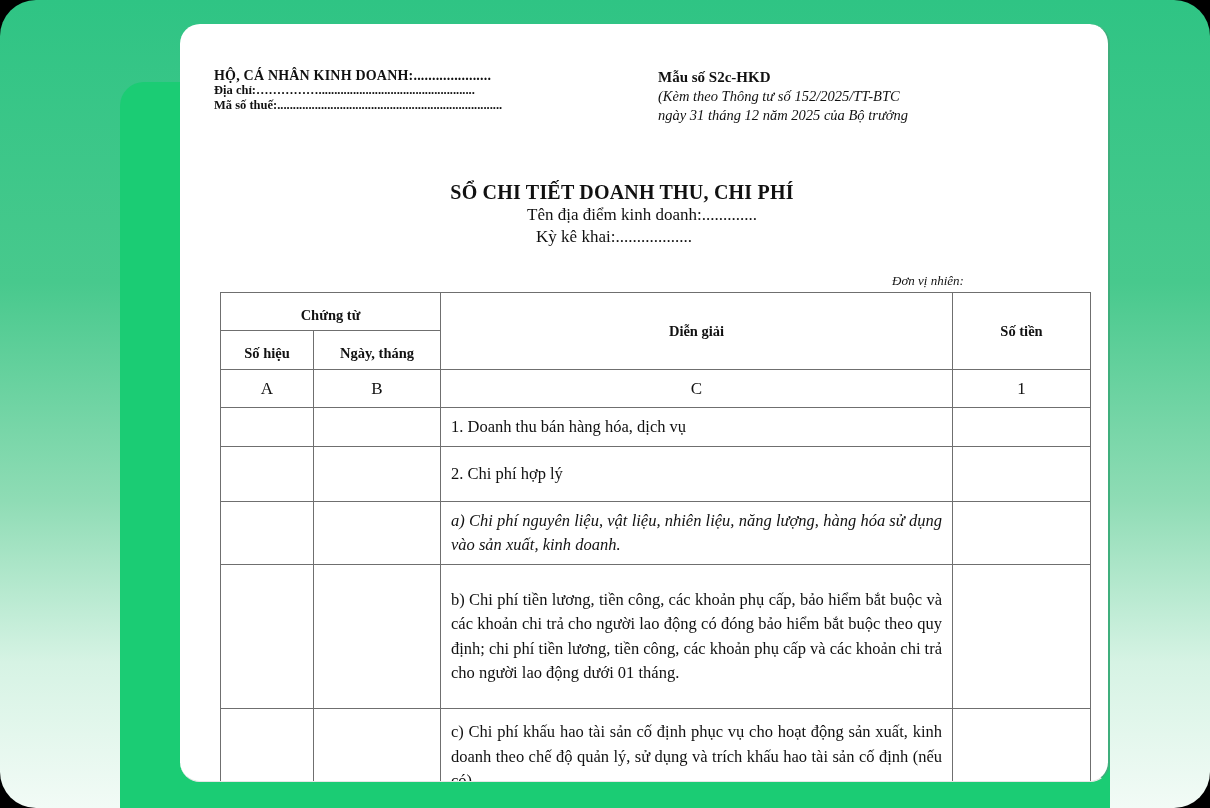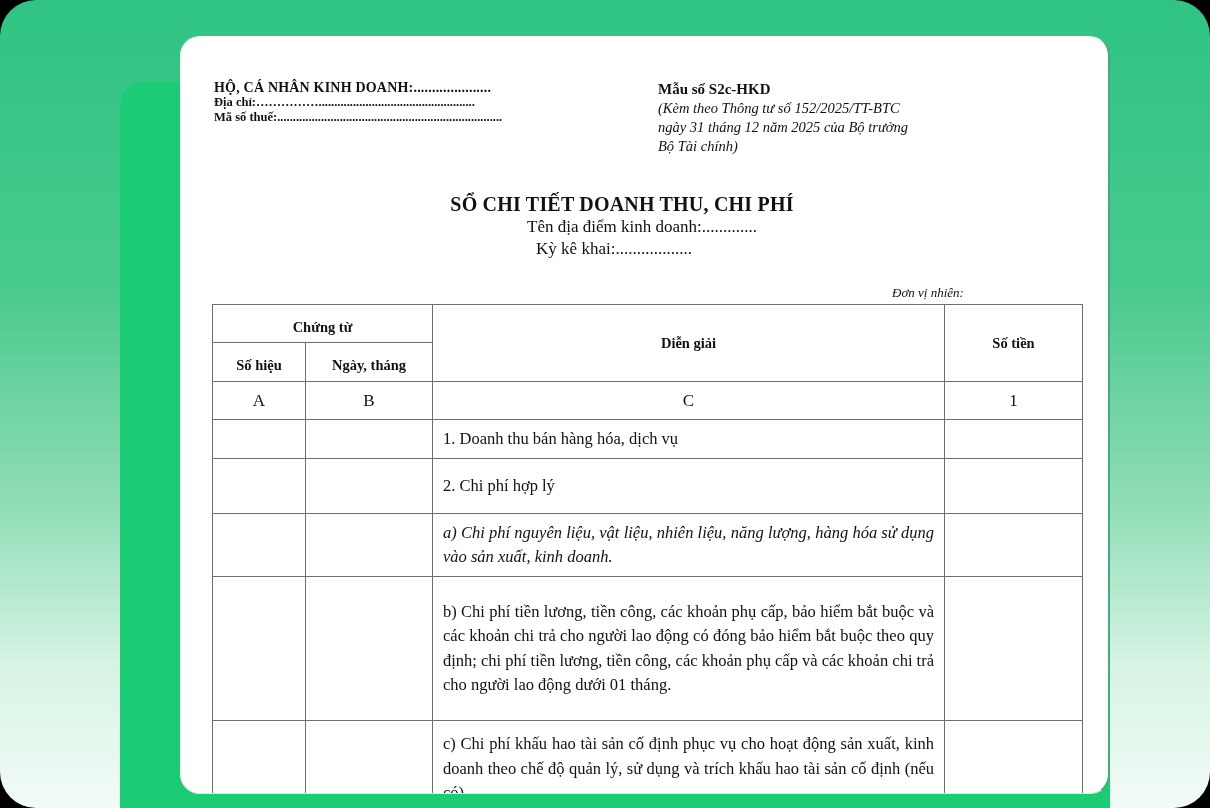--- a/index.html
+++ b/index.html
@@ -12,21 +12,21 @@
       background: linear-gradient(180deg, #2fc484 0%, #48c98d 35%, #8fdcb5 62%, #d6f3e4 82%, #f2fbf6 100%);
     }
     .bg-inner {
       position: absolute; left: 120px; top: 82px; width: 990px; height: 760px;
       border-radius: 24px;
       background: #1bcc74;
     }
     .card {
       position: absolute; left: 180px; top: 24px; width: 930px; height: 758px;
       background: #ffffff; border-radius: 20px; overflow: hidden;
-      border-right: 2px solid #3fae7c; border-bottom: 1px solid #e6e6e6; margin-top: 12px;
+      border-right: 2px solid #3fae7c; border-bottom: 1px solid #e6e6e6;
     }
 
     .hdr-left {
       position: absolute; left: 34px; top: 44px; font-family: "Liberation Serif", serif;
       font-weight: bold; line-height: 15px; font-size: 13px;
     }
     .hdr-left .l1 { font-size: 14px; letter-spacing: 0.2px; }
     .hdr-left .l2, .hdr-left .l3 { font-size: 12.5px; }
 
     .hdr-right {
@@ -40,21 +40,21 @@
     .title-block .title { font-weight: bold; font-size: 20px; letter-spacing: 0.2px; position: relative; left: -22px; }
     .title-block .sub { font-size: 17px; line-height: 22px; position: relative; }
     .title-block .sub.s1 { left: -2px; }
     .title-block .sub.s2 { left: -30px; }
 
     .unit {
       position: absolute; left: 712px; top: 249px; font-style: italic; font-size: 13px;
     }
 
     table.ledger {
-      position: absolute; left: 32px; top: 268px; width: 870px;
+      position: absolute; left: 40px; top: 268px; width: 870px;
       border-collapse: collapse; table-layout: fixed;
       font-size: 16px;
       padding-left: 23px;
     }
     table.ledger td, table.ledger th {
       border: 1.5px solid #6f6f6f; vertical-align: middle;
     }
     table.ledger th { font-weight: bold; font-size: 14.5px; text-align: center; }
     .h-top { height: 38px; padding-top: 8px; }
     .h-sub { height: 39px; padding-top: 6px; }
@@ -82,21 +82,20 @@
   <div class="hdr-left">
     <div class="l1">HỘ, CÁ NHÂN KINH DOANH:.....................</div>
     <div class="l2">Địa chỉ:……………..................................................</div>
     <div class="l3">Mã số thuế:........................................................................</div>
   </div>
 
   <div class="hdr-right">
     <div class="form-no">Mẫu số S2c-HKD</div>
     <div class="it">(Kèm theo Thông tư số  152/2025/TT-BTC</div>
     <div class="it">ngày 31 tháng 12  năm 2025 của Bộ trưởng</div>
-    <div class="it">Bộ Tài chính)</div>
   </div>
 
   <div class="title-block">
     <div class="title">SỔ CHI TIẾT DOANH THU, CHI PHÍ</div>
     <div class="sub s1">Tên địa điểm kinh doanh:.............</div>
     <div class="sub s2">Kỳ kê khai:..................</div>
   </div>
 
   <div class="unit">Đơn vị nhiên:</div>
 

